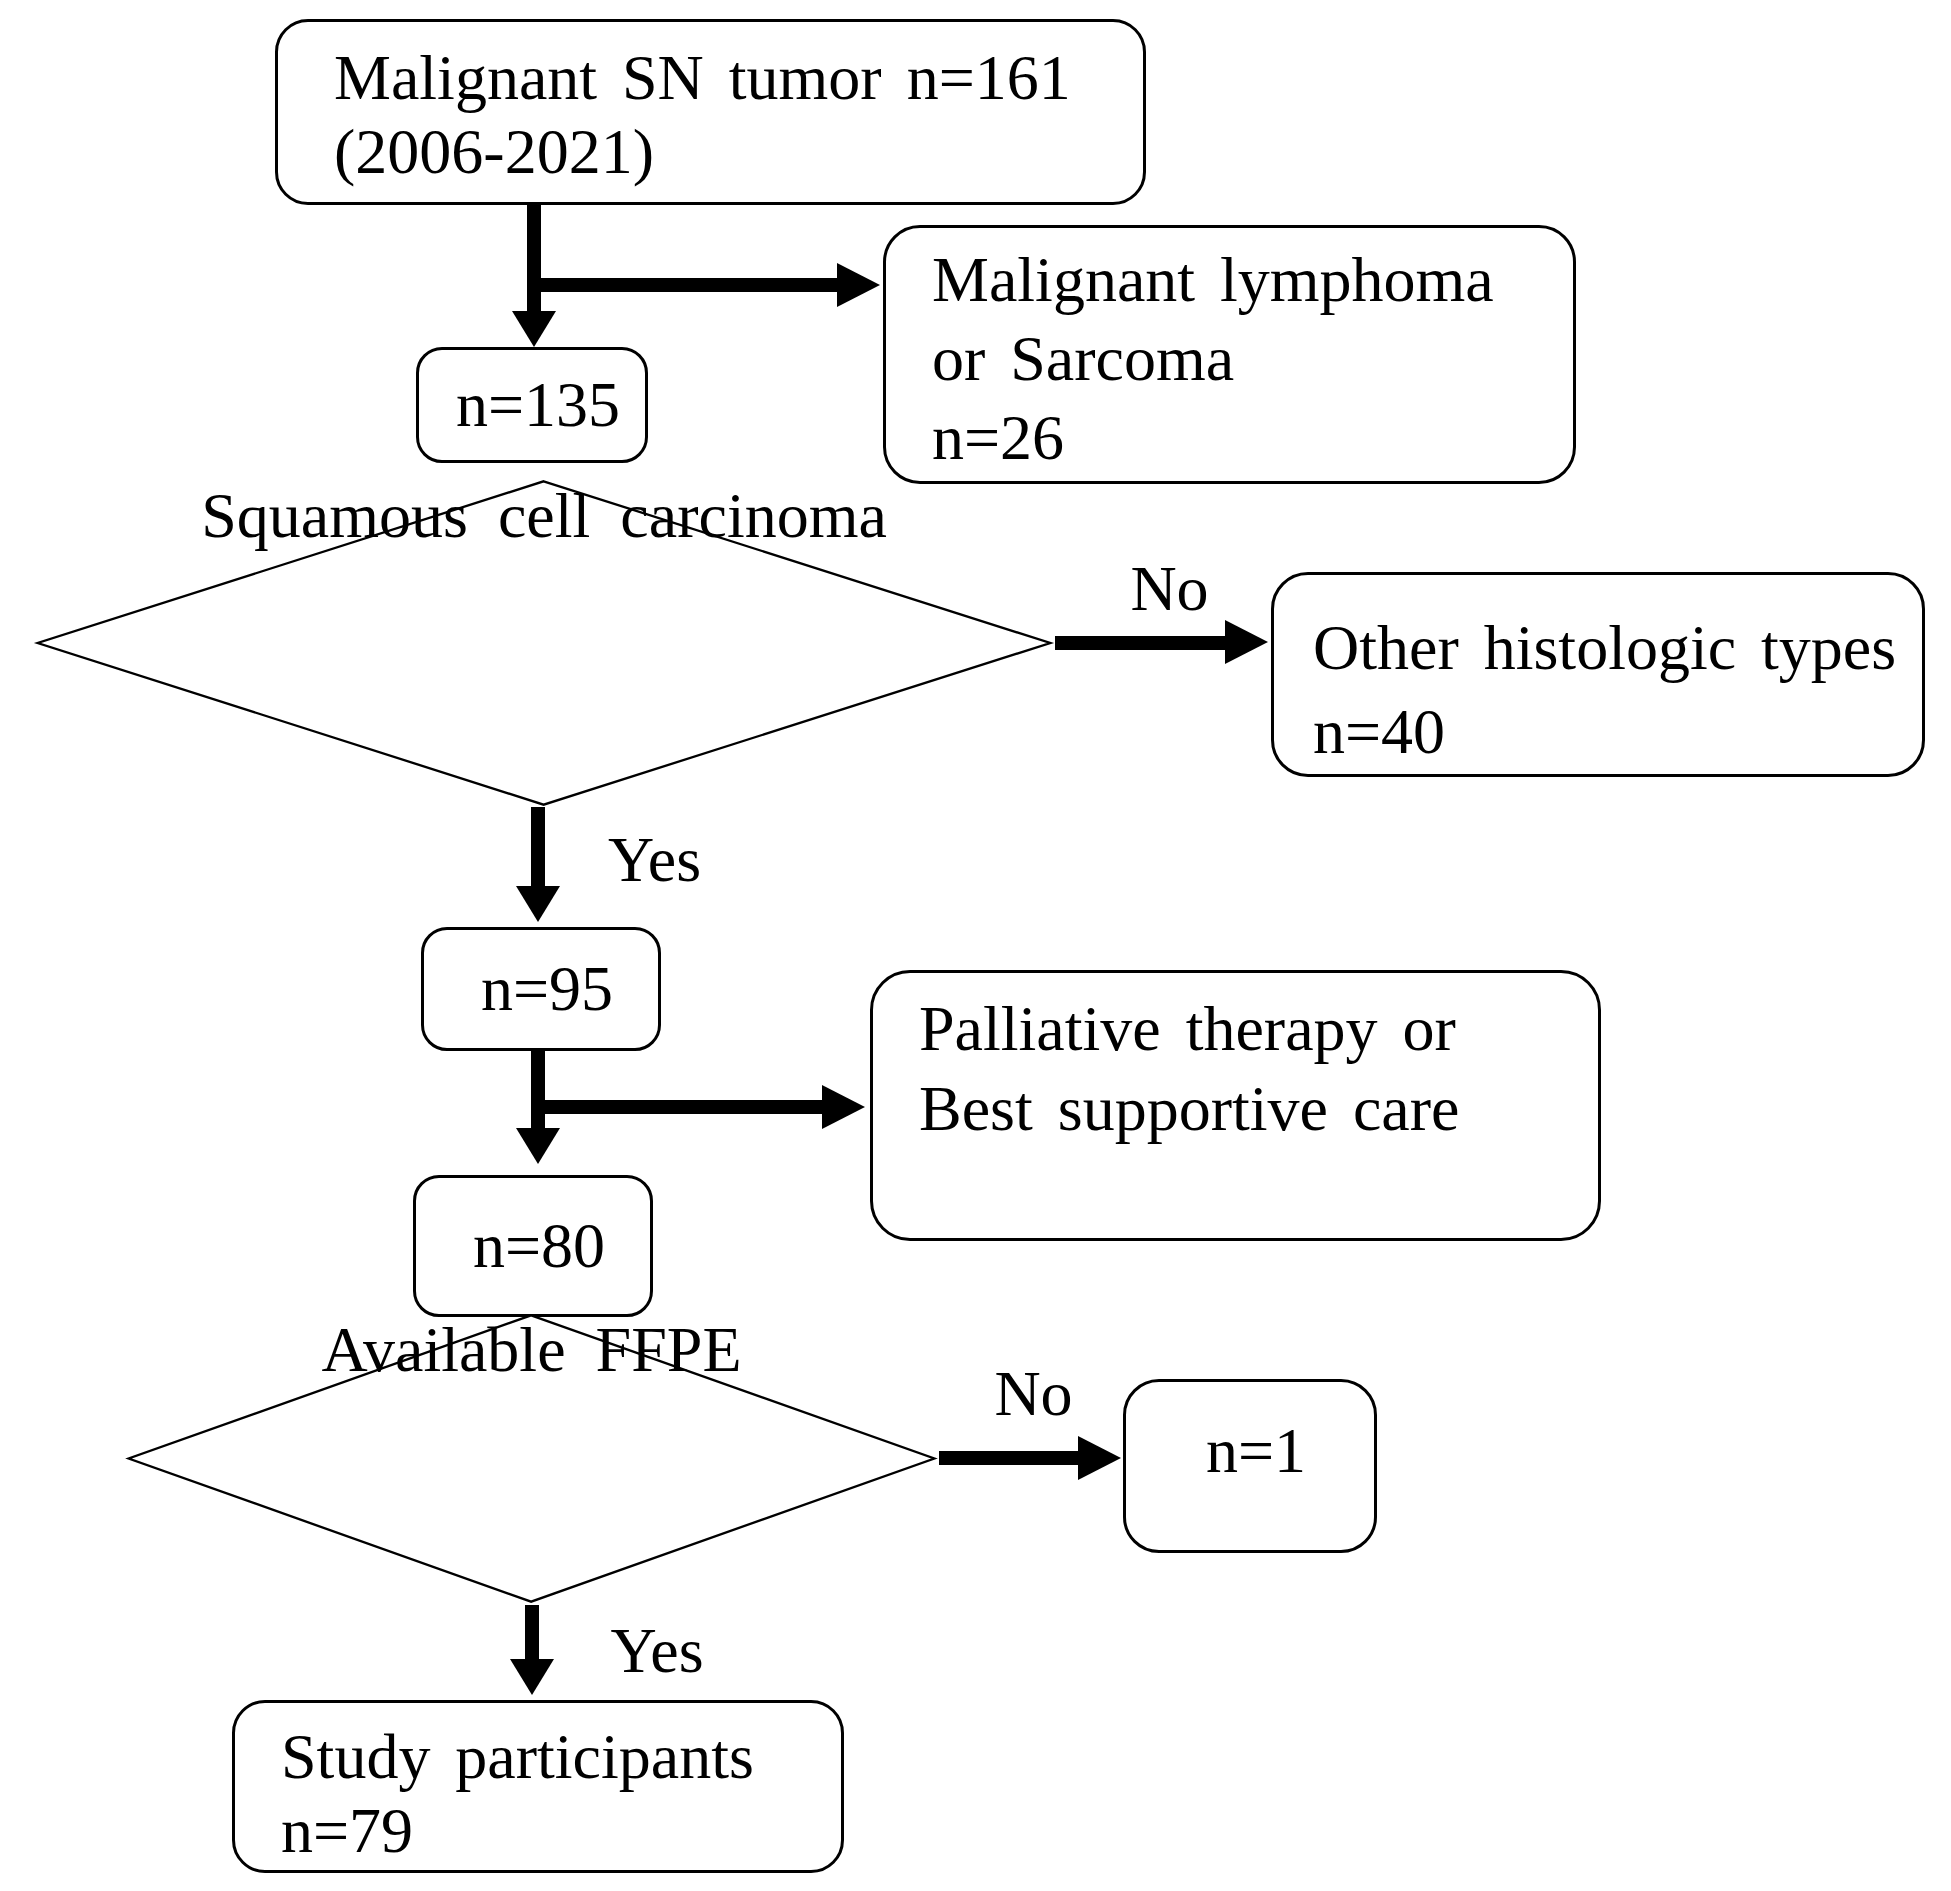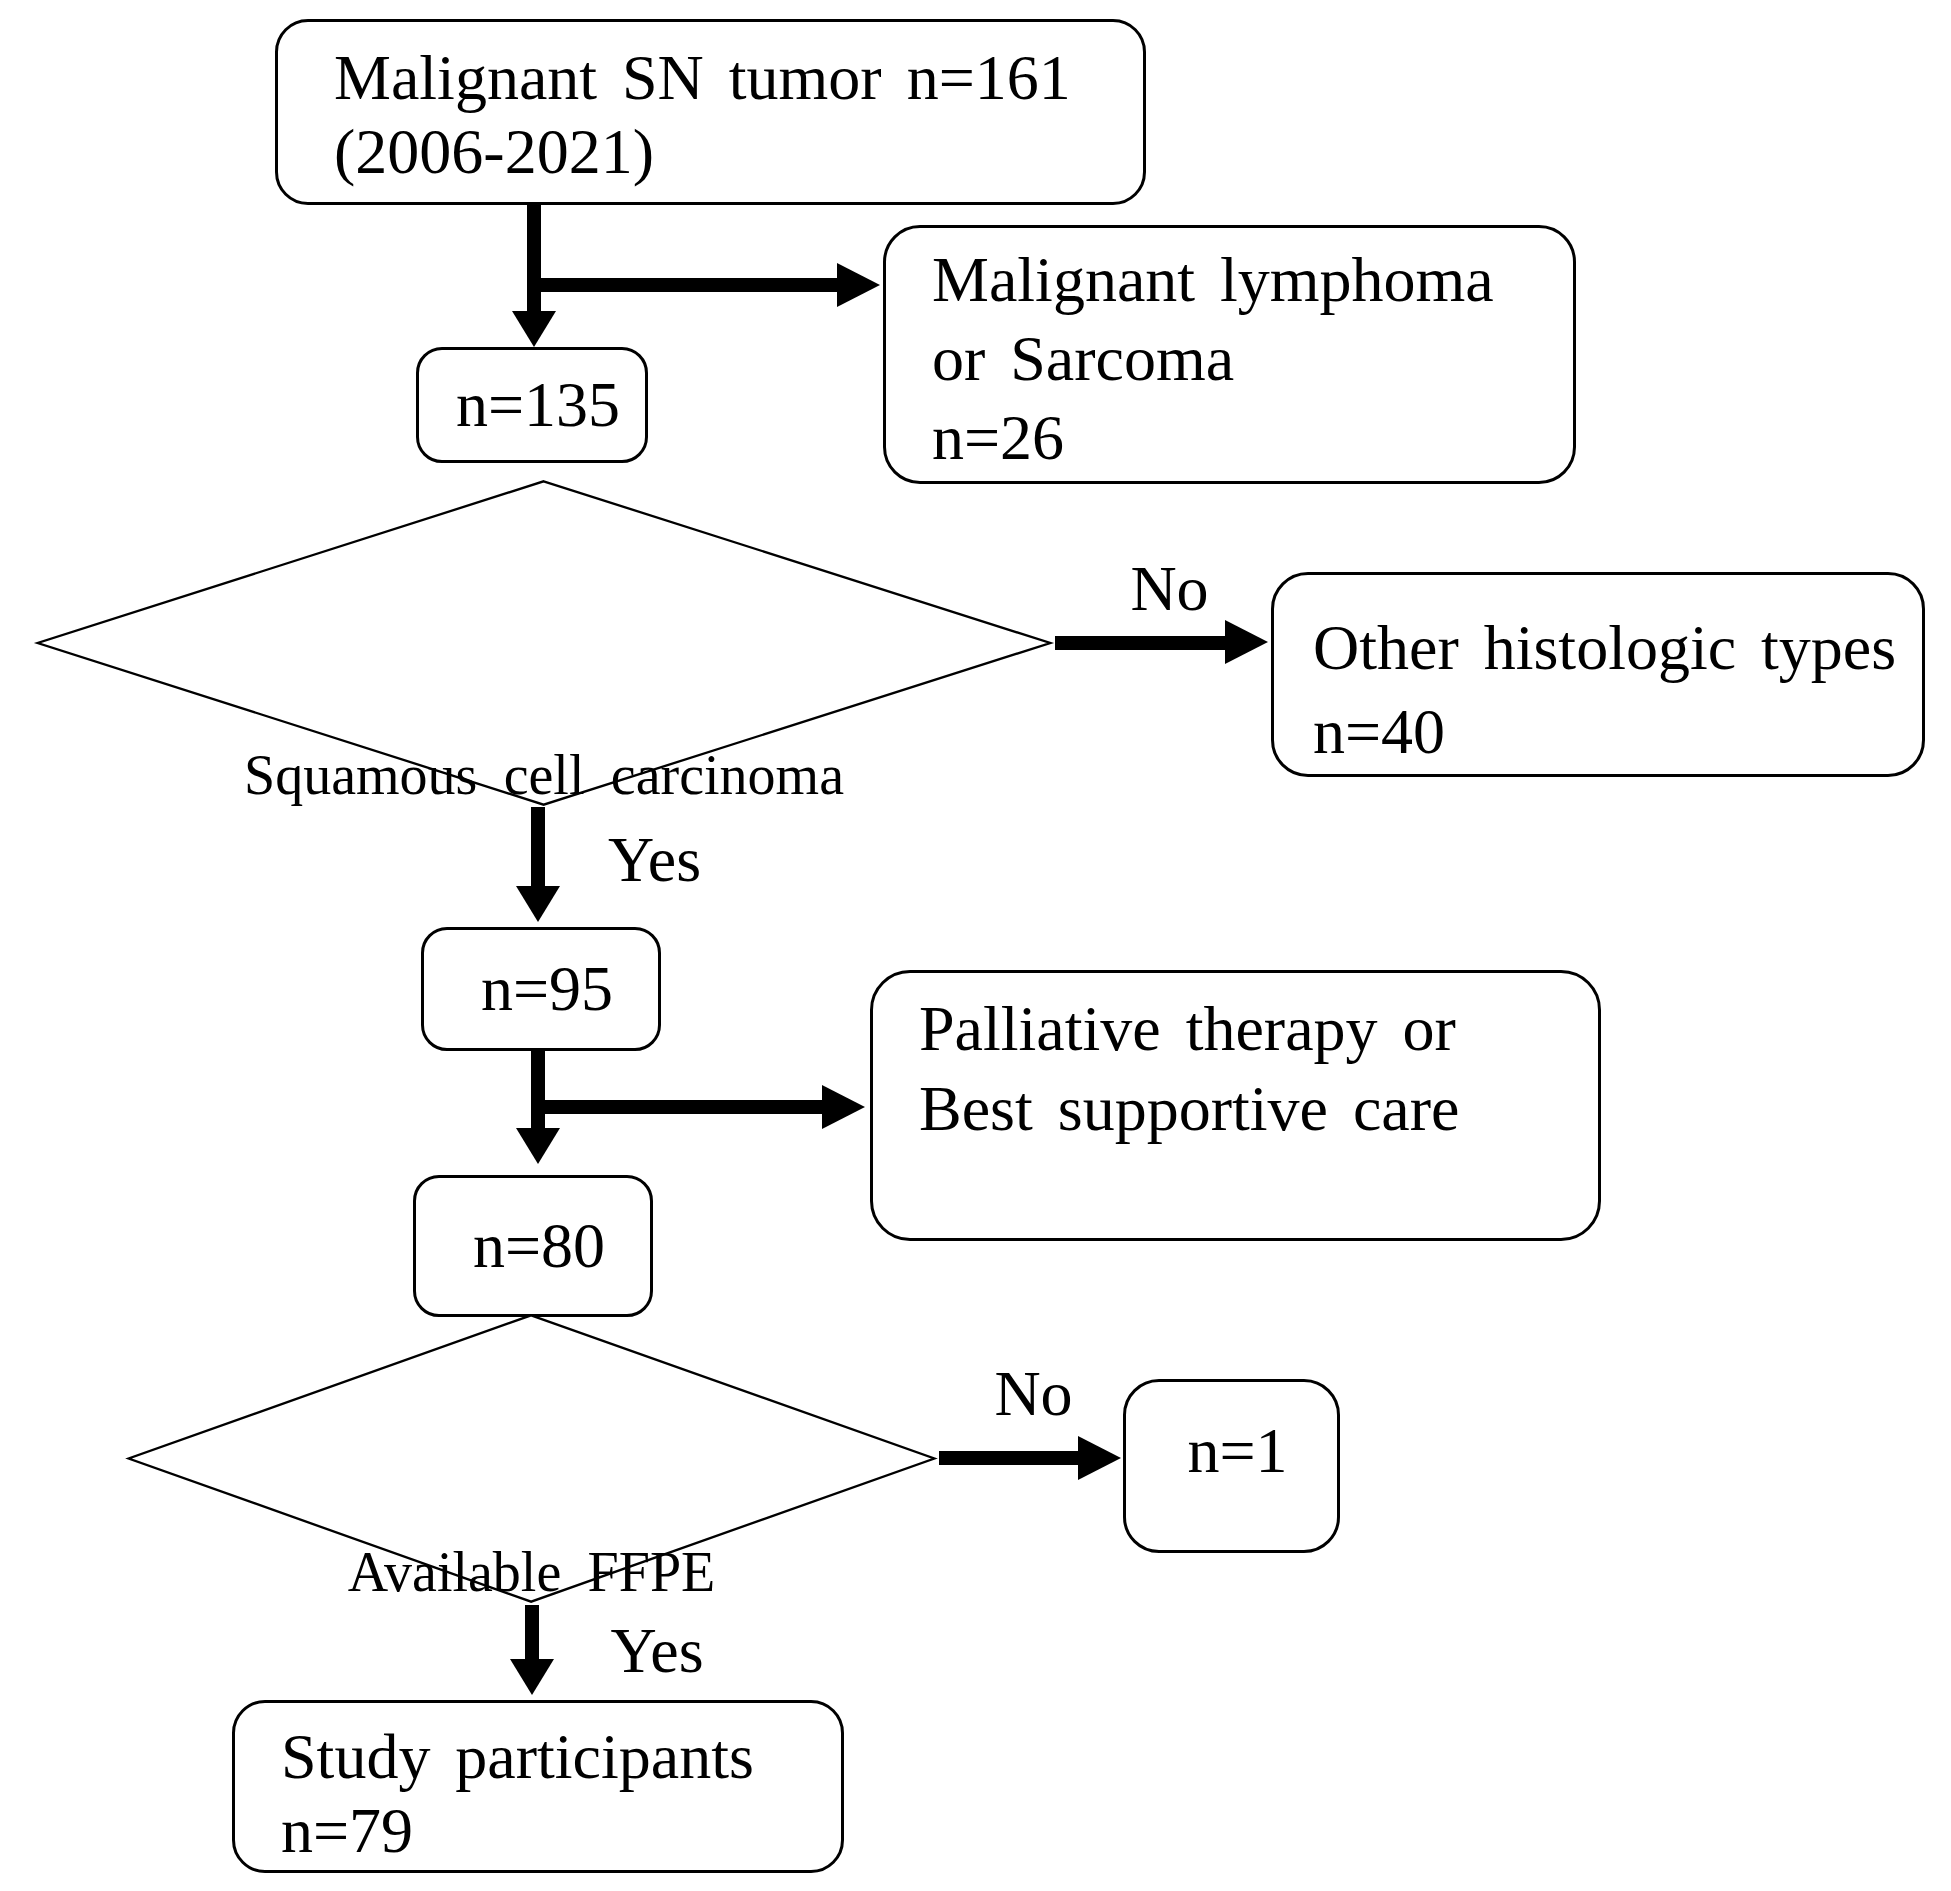--- a/index.html
+++ b/index.html
@@ -21,22 +21,22 @@
     word-spacing:0.14em;
   }
   .node .ln{display:block;white-space:nowrap;}
   .nctr{
     display:flex;align-items:center;justify-content:center;
     border-radius:26px;
     padding-left:12px;
   }
   .dtext{
     position:absolute;
-    display:flex;align-items:flex-end;justify-content:center;
-    font-size:56px;
+    display:flex;align-items:flex-start;justify-content:center;
+    font-size:64px;
     word-spacing:0.22em;
     white-space:nowrap;
   }
   .lbl{
     position:absolute;
     font-size:64px;
     display:flex;align-items:center;justify-content:center;
     white-space:nowrap;
   }
   .vline,.hline{position:absolute;background:#000000;}
@@ -131,21 +131,21 @@
       <span>Available FFPE</span>
     </div>
 
   <div class="lbl" style="left:964px;top:1359px;width:139px;height:70px;">
       <span>No</span>
     </div>
 
   <div class="hline" style="left:939px;top:1451px;width:141px;height:14px;"></div>
   <div class="ah-right" style="left:1078px;top:1436px;"></div>
 
-  <div class="node nctr" style="left:1123px;top:1379px;width:217px;height:174px;padding-bottom:31px;border-radius:36px;">
+  <div class="node nctr" style="left:1123px;top:1379px;width:254px;height:174px;padding-bottom:31px;border-radius:36px;">
       <span>n=1</span>
     </div>
 
   <div class="vline" style="left:525px;top:1605px;width:14px;height:57px;"></div>
   <div class="ah-down" style="left:510px;top:1659px;"></div>
   <div class="lbl" style="left:591px;top:1616px;width:132px;height:70px;">
       <span>Yes</span>
     </div>
 
   <div class="node" style="left:232px;top:1700px;width:612px;height:173px;padding:17px 23px 0 46px;line-height:74px;">

